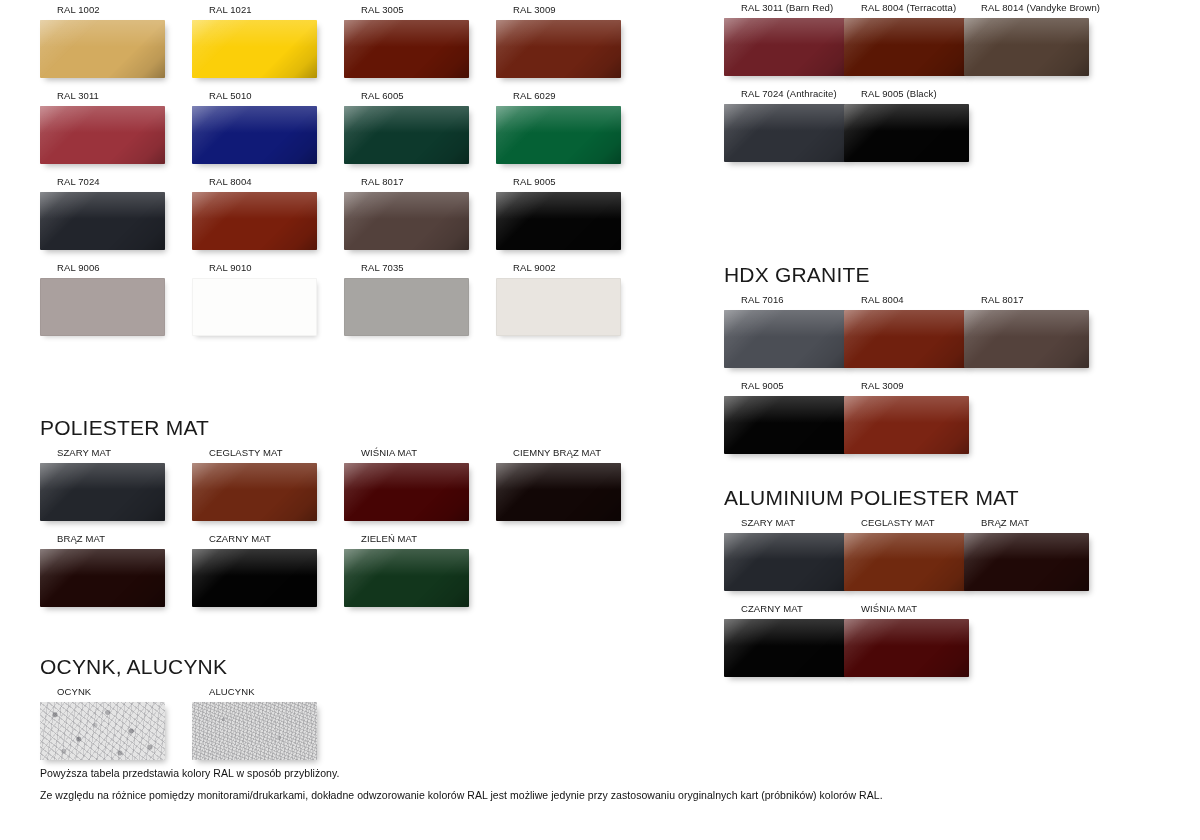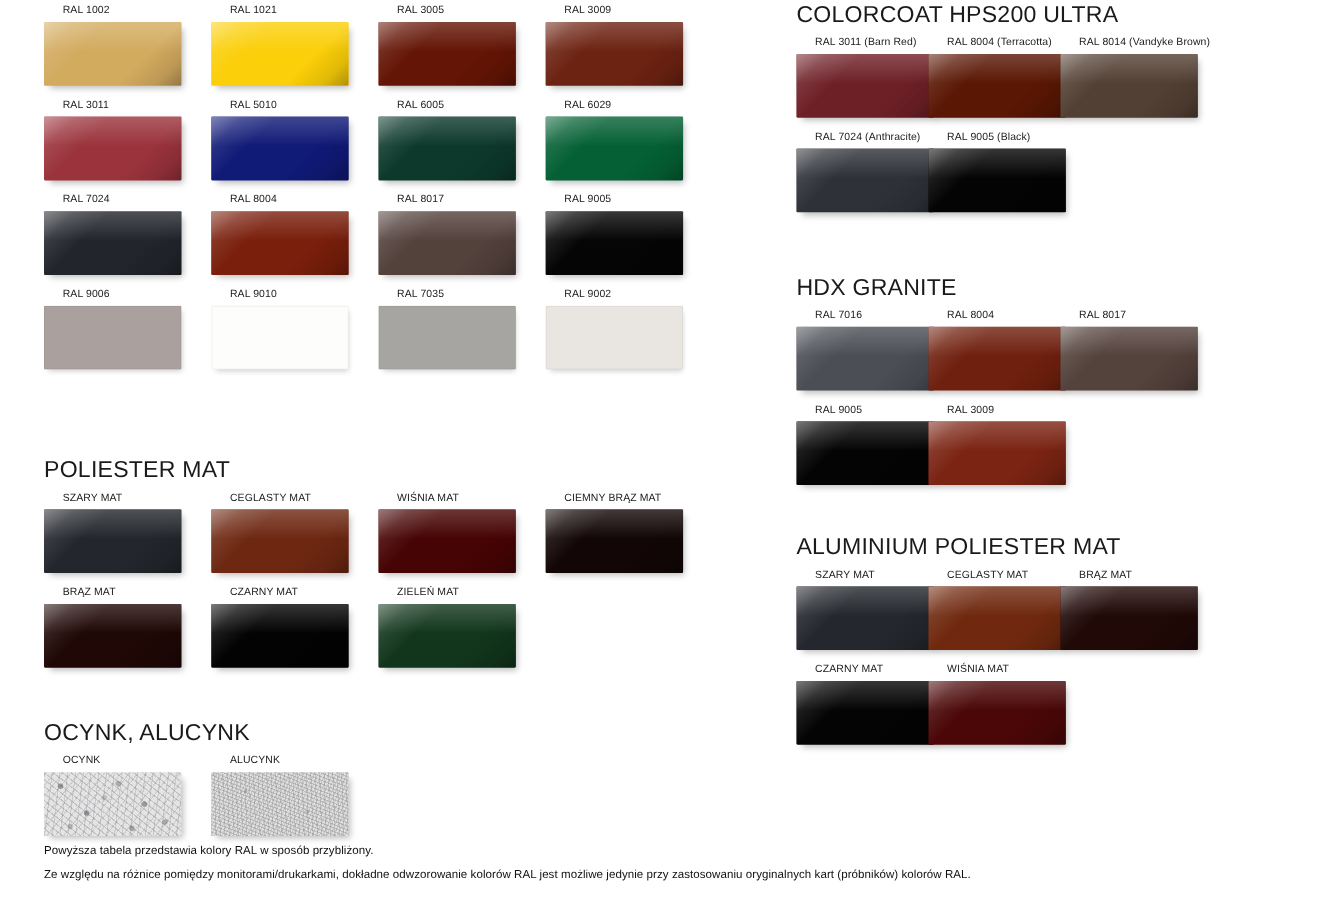--- a/index.html
+++ b/index.html
@@ -137,21 +137,21 @@
     white-space: nowrap;
     letter-spacing: 0.05px;
   }
 
   
   #sec-poliester-standard { position: absolute; top: 4px;   left: 0; }
   #sec-poliester-mat      { position: absolute; top: 416px; left: 0; }
   #sec-ocynk              { position: absolute; top: 615px; left: 0; margin-top: 40px; }
 
   #sec-colorcoat          { position: absolute; top: 2px;   left: 0; }
-  #sec-hdx                { position: absolute; top: 250px; left: 0; }
+  #sec-hdx                { position: absolute; top: 263px; left: 0; }
   #sec-alu-mat            { position: absolute; top: 486px; left: 0; }
 </style>
 </head>
 <body>
 
 <div class="page">
 
   <div class="col col-left">
 
     <div class="section" id="sec-poliester-standard">
@@ -319,21 +319,20 @@
             </div>
           </div>
         </div>
     </div>
 
   </div>
 
   <div class="col col-right">
 
     <div class="section" id="sec-colorcoat">
-      <h2 class="section-title">COLORCOAT HPS200 ULTRA</h2>
       <div class="grid" style="width: 460px;">
           <div class="cell cell-wide">
             <div class="swatch-label">RAL 3011 (Barn Red)</div>
             <div class="swatch-wrap">
               <div class="swatch" style="background: rgb(110, 32, 39);"></div>
             </div>
           </div>
           <div class="cell cell-wide">
             <div class="swatch-label">RAL 8004 (Terracotta)</div>
             <div class="swatch-wrap">

